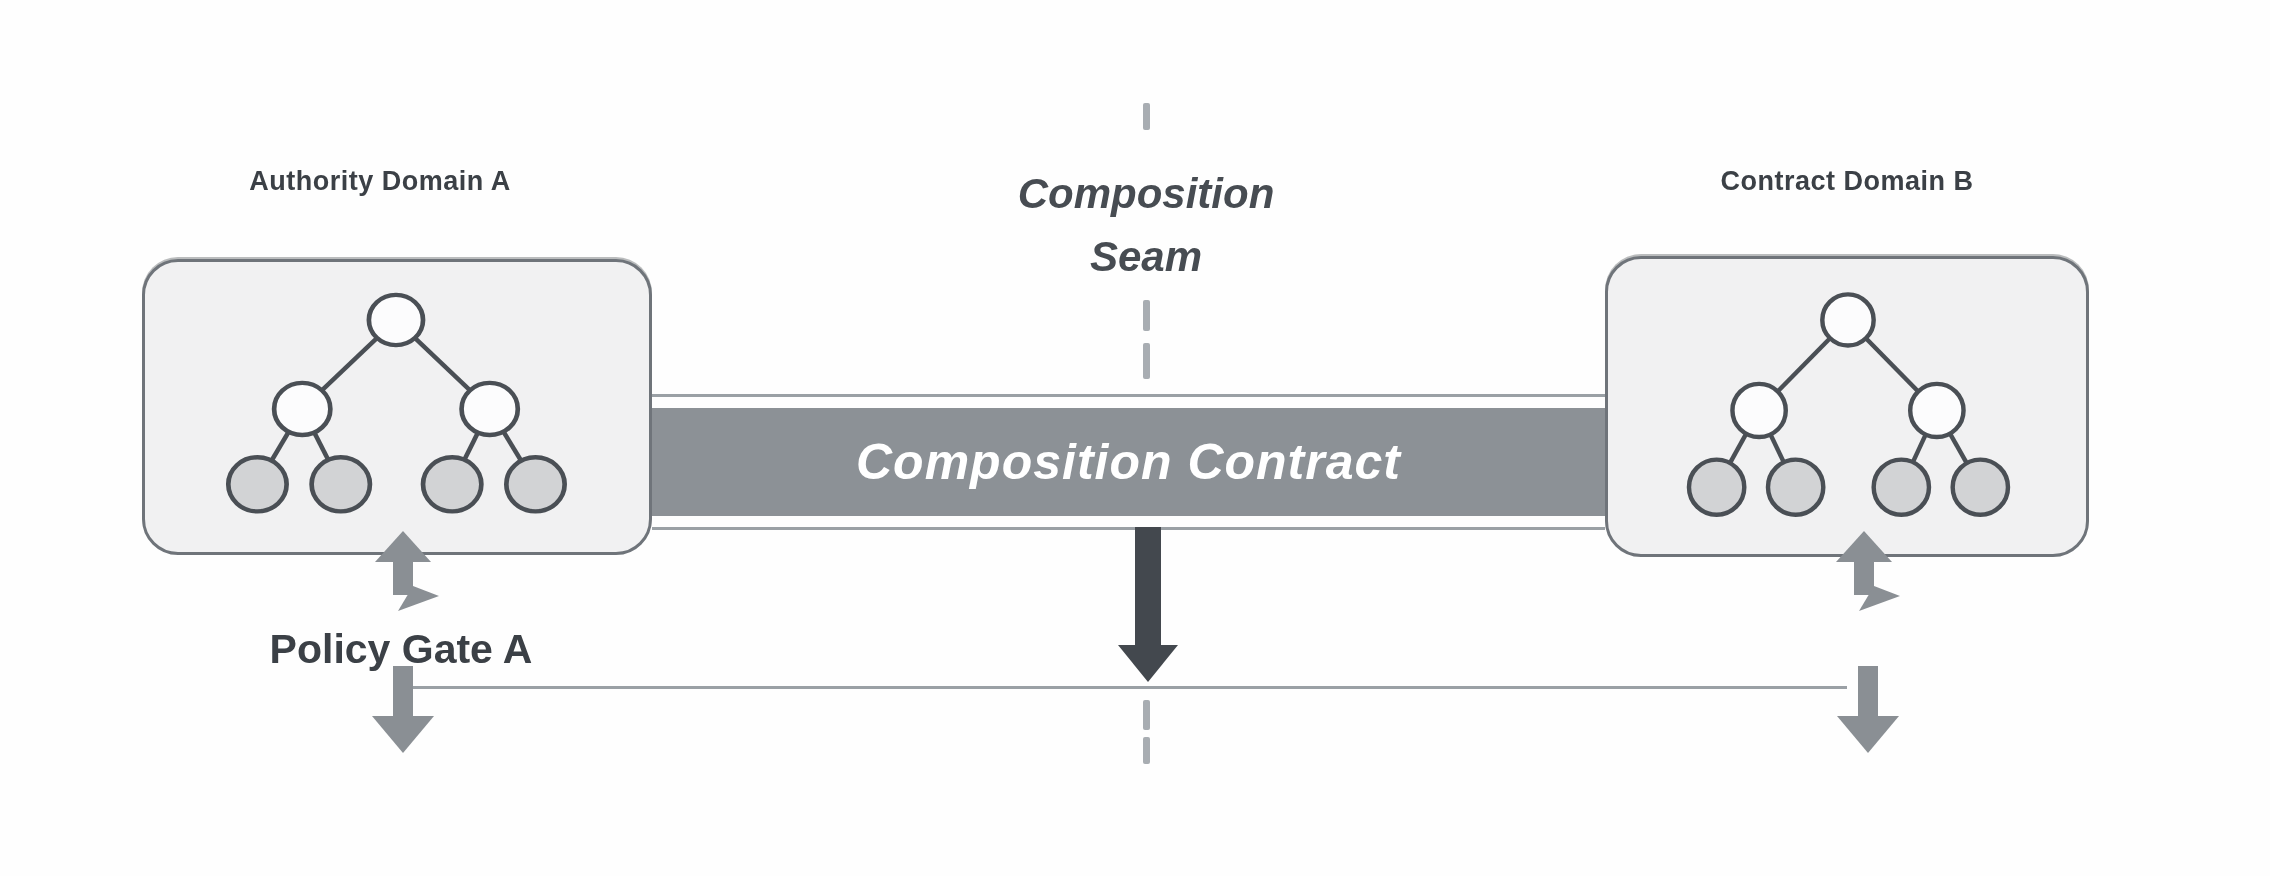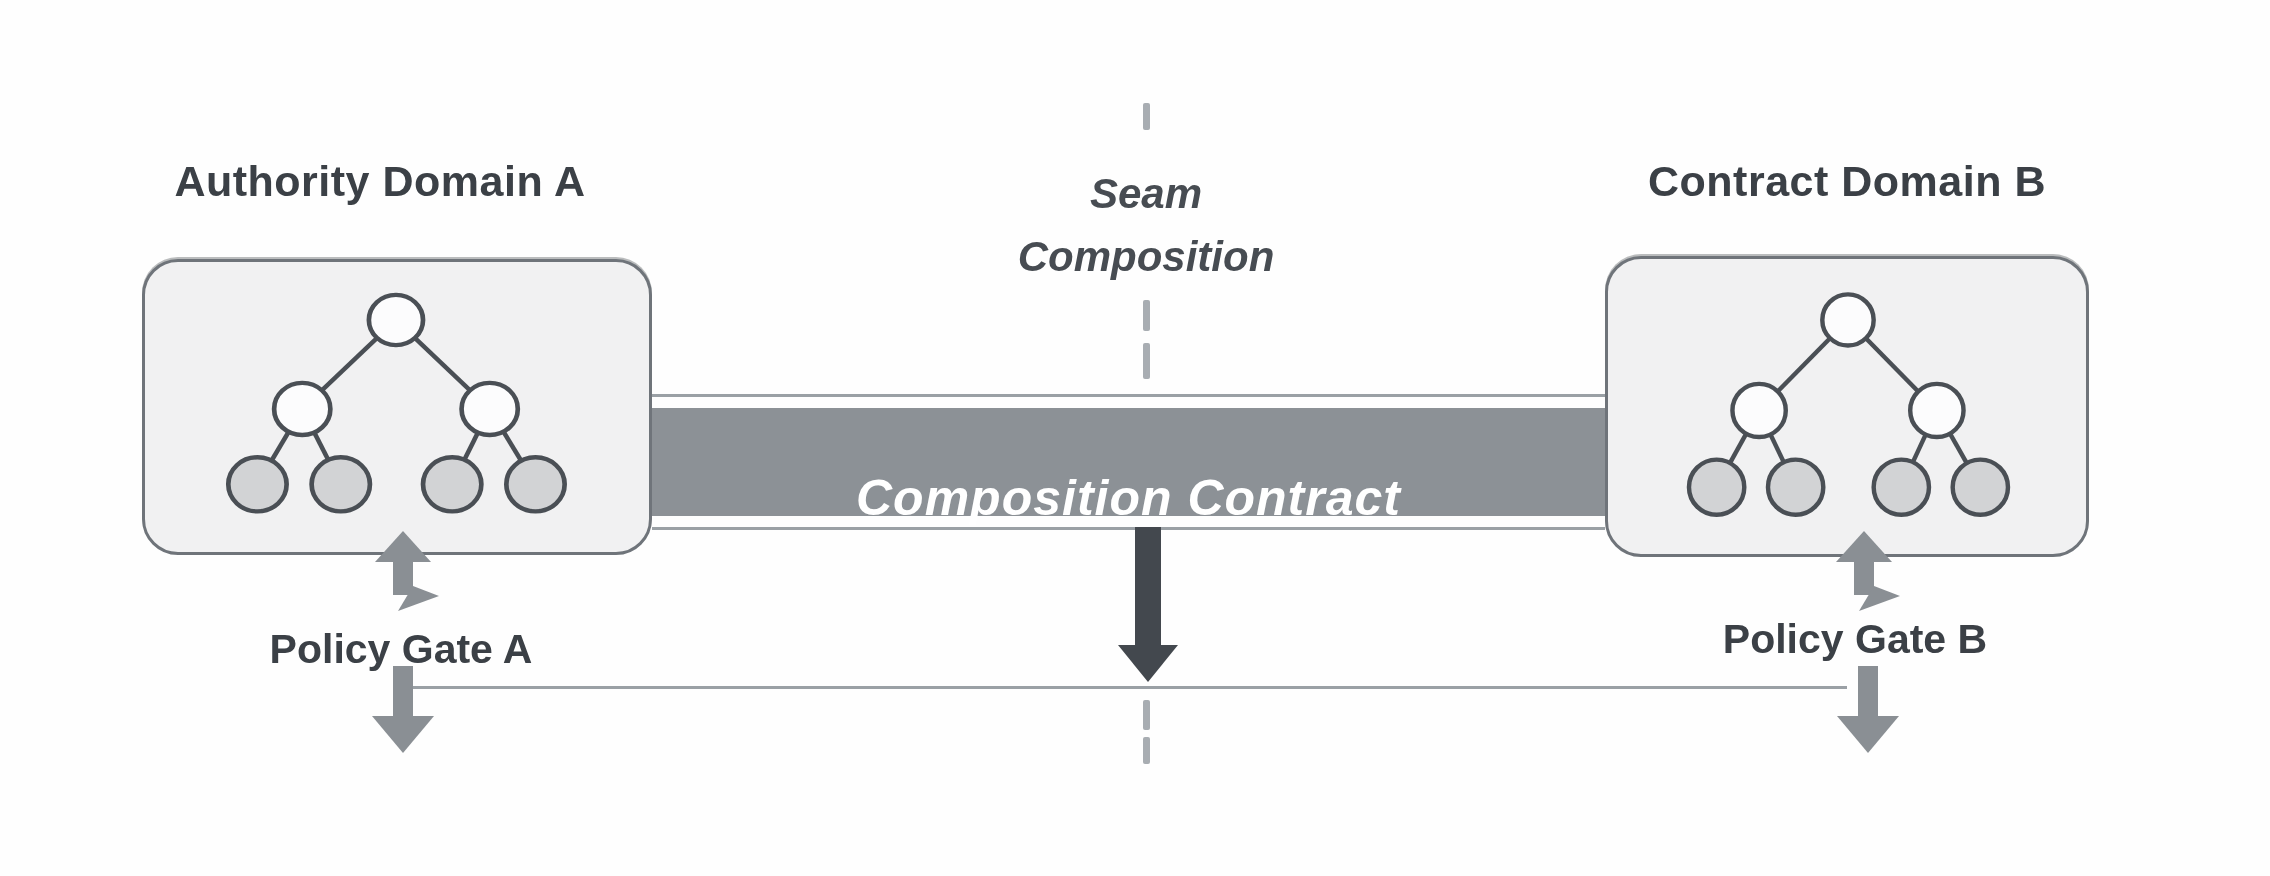--- a/index.html
+++ b/index.html
@@ -6,21 +6,21 @@
   .canvas{
     position:relative;
     width:2270px;height:876px;
     background:var(--background,#fefefe);
     font-family:"Liberation Sans",sans-serif;
     overflow:hidden;
   }
   .abs{position:absolute;}
   .domain-title{
     width:480px;text-align:center;
-    font-size:43px;font-weight:bold;line-height:50px;
+    font-size:27px;font-weight:bold;line-height:50px;
     color:var(--text-dark,#3b4046);
     letter-spacing:0.5px;
   }
   .seam-label{
     width:300px;text-align:center;
     font-size:42px;font-weight:600;font-style:italic;line-height:63px;
     color:var(--seam-text,#474c52);
   }
   .dash{
     width:7px;border-radius:2px;
@@ -40,21 +40,20 @@
   .thin-line{height:3px;background:var(--line-gray,#9aa0a5);}
   .contract-bar{
     width:953px;height:108px;
     background:var(--bar-gray,#8c9196);
     text-align:center;
   }
   .contract-label{
     font-size:50px;font-weight:bold;font-style:italic;line-height:108px;
     color:var(--bar-text,#ffffff);
     letter-spacing:1px;
-    margin-top:36px;
   }
   .gate-label{
     width:300px;text-align:center;
     font-size:41px;font-weight:bold;line-height:48px;
     color:var(--text-dark,#3b4046);
   }
   .long-line{
     width:1434px;height:3px;
     background:var(--line-gray,#9aa0a5);
   }
@@ -64,22 +63,22 @@
 </head>
 <body>
 
 <div class="canvas">
 
   <div class="abs domain-title" style="left:140px;top:156px;">Authority Domain A</div>
   <div class="abs domain-title" style="left:1607px;top:156px;">Contract Domain B</div>
 
   <div class="abs dash" style="left:1143px;top:103px;height:27px;"></div>
   <div class="abs seam-label" style="left:996px;top:162px;">
+    <div>Composition</div>
     <div>Seam</div>
-    <div>Composition</div>
   </div>
   <div class="abs dash" style="left:1143px;top:300px;height:31px;"></div>
   <div class="abs dash" style="left:1143px;top:343px;height:36px;"></div>
   <div class="abs dash" style="left:1143px;top:700px;height:30px;"></div>
   <div class="abs dash" style="left:1143px;top:737px;height:27px;"></div>
 
   <div class="abs thin-line" style="left:652px;top:394px;width:953px;"></div>
   <div class="abs thin-line" style="left:652px;top:527px;width:953px;"></div>
 
   <div class="abs contract-bar" style="left:652px;top:408px;">
@@ -138,19 +137,18 @@
   <svg class="abs" style="left:365px;top:666px;" width="76" height="88" viewBox="0 0 76 88">
     <rect class="arrow-gray-fill" x="28" y="0" width="20" height="52"></rect>
     <path class="arrow-gray-fill" d="M7 50 L69 50 L38 87 Z"></path>
   </svg>
 
   <svg class="abs" style="left:1826px;top:531px;" width="76" height="84" viewBox="0 0 76 84">
     <path class="arrow-gray-fill" d="M38 0 L66 31 L10 31 Z"></path>
     <rect class="arrow-gray-fill" x="28" y="29" width="20" height="35"></rect>
     <path class="arrow-gray-fill" d="M48 55 L74 65 L33 80 Z"></path>
   </svg>
-  <div class="abs gate-label" style="left:1705px;top:615px;">Policy Gate B</div>
   <svg class="abs" style="left:1830px;top:666px;" width="76" height="88" viewBox="0 0 76 88">
     <rect class="arrow-gray-fill" x="28" y="0" width="20" height="52"></rect>
     <path class="arrow-gray-fill" d="M7 50 L69 50 L38 87 Z"></path>
   </svg>
 
 </div>
 
 </body></html>

